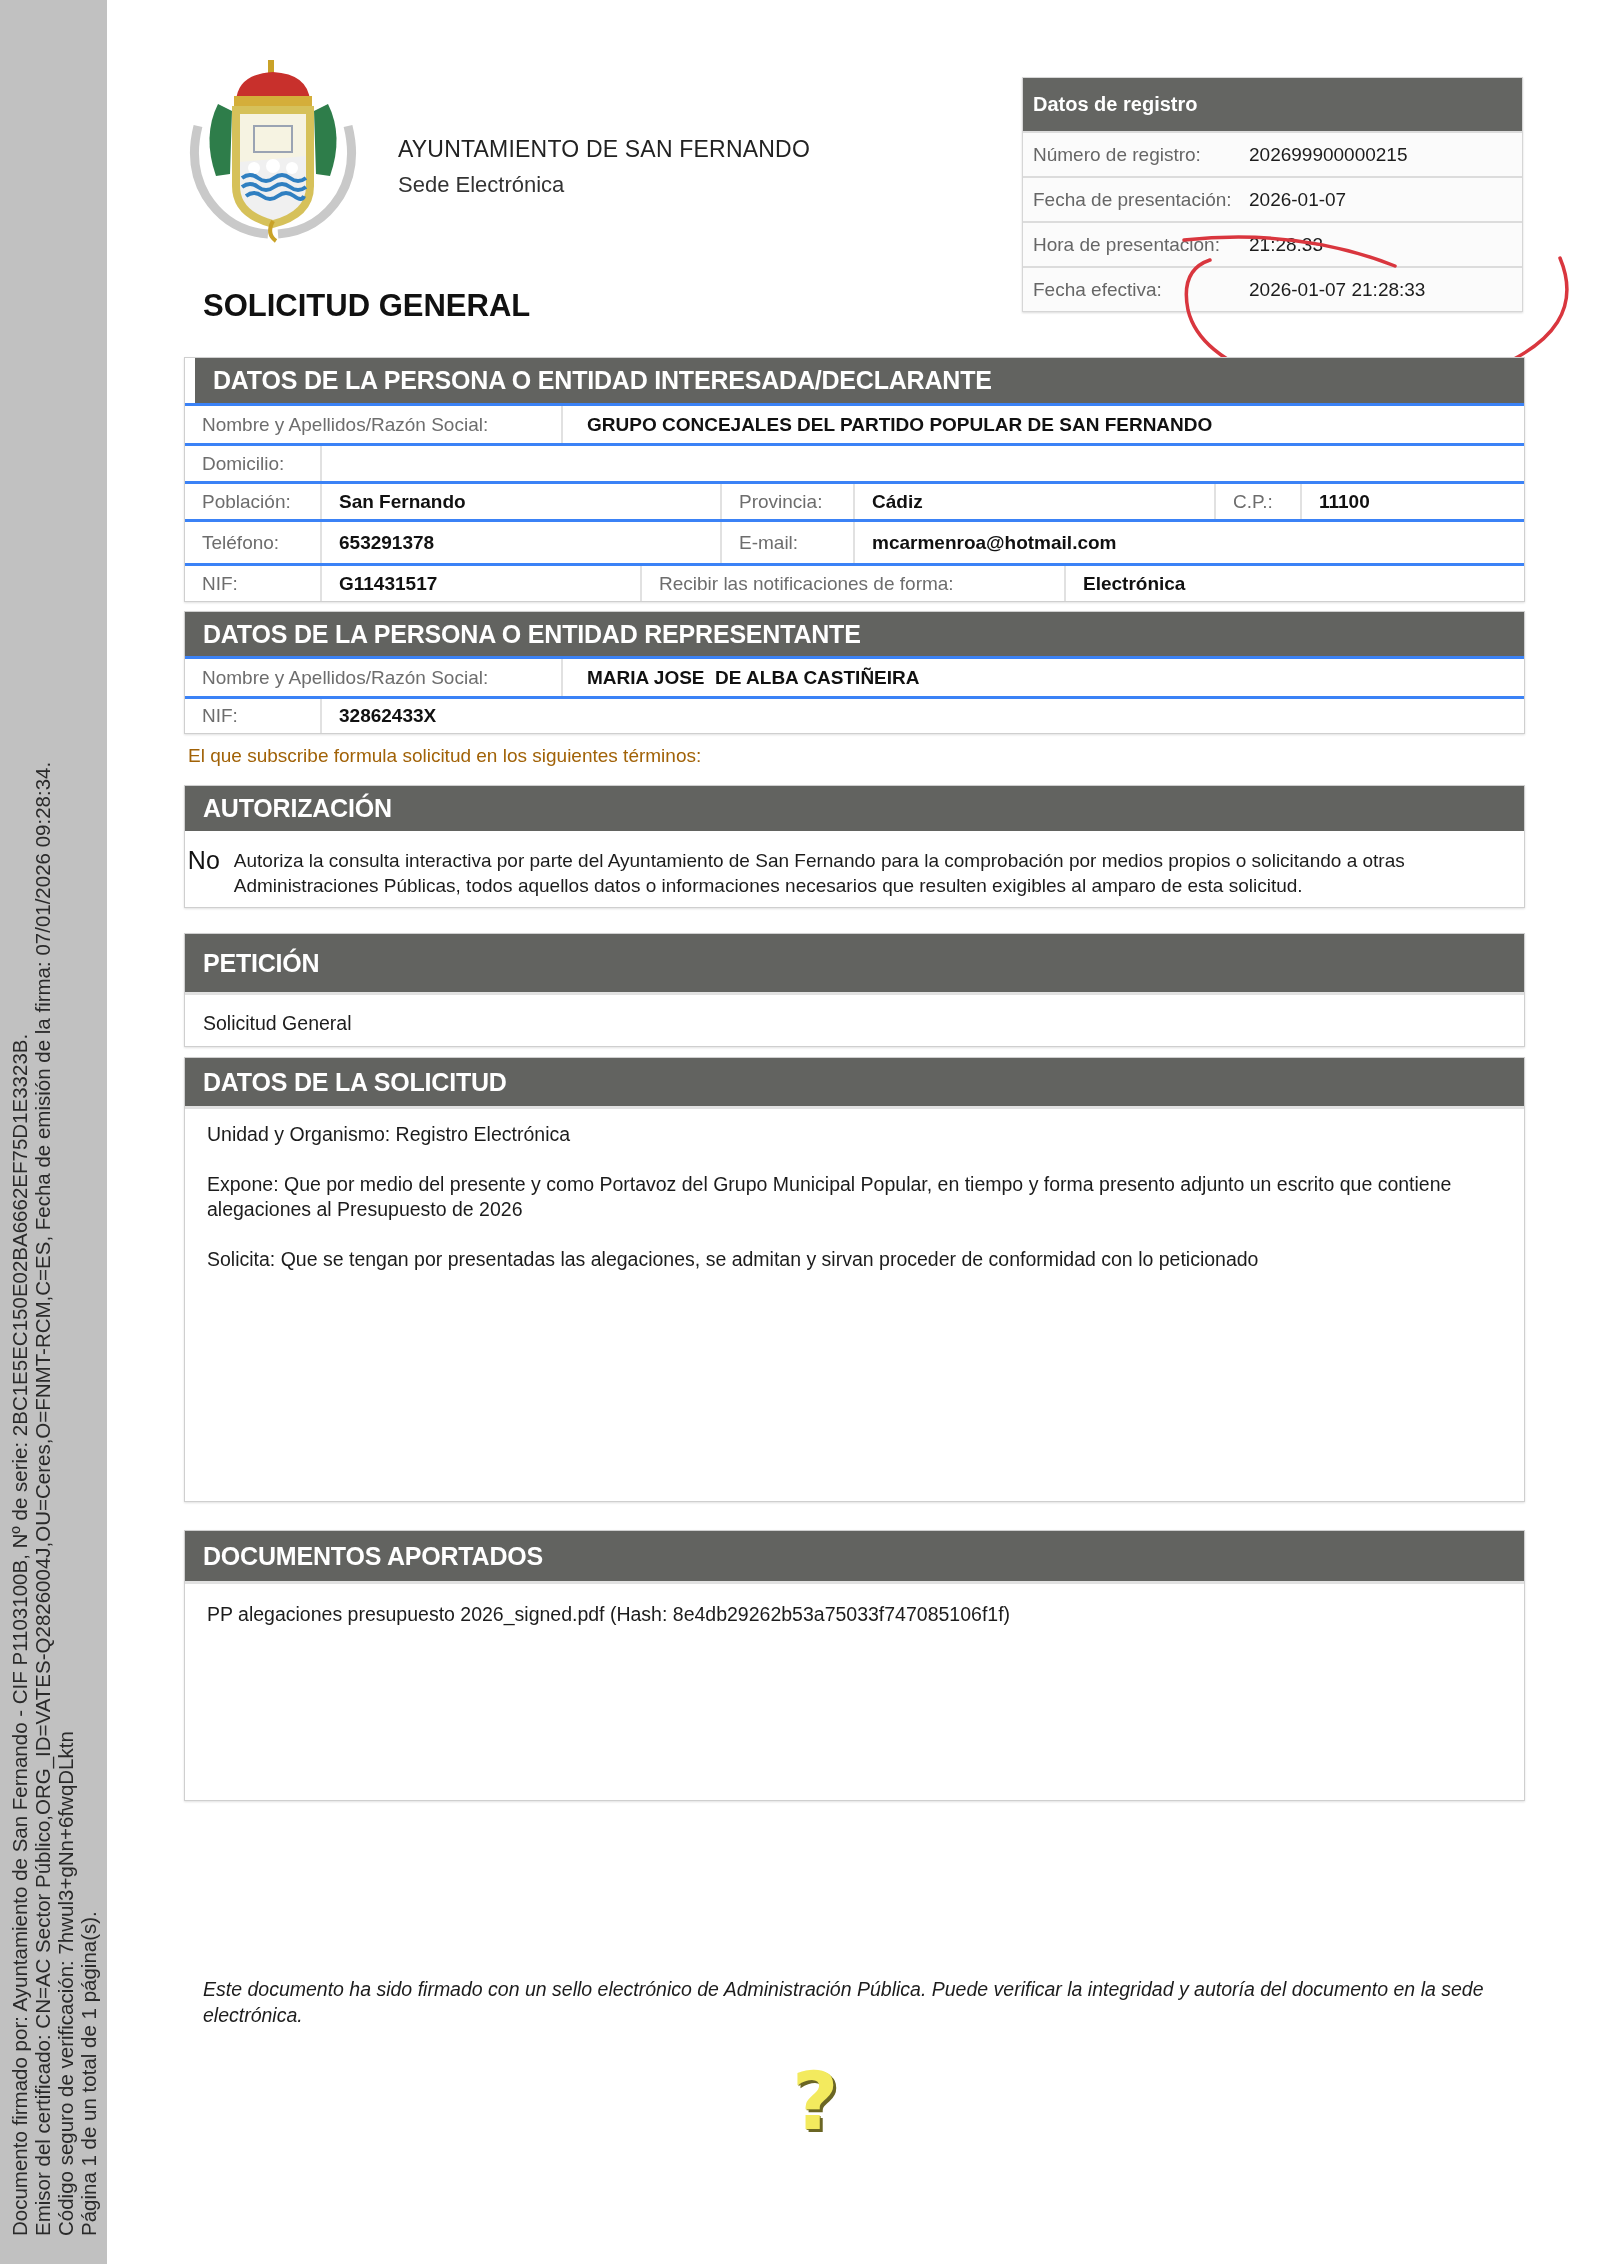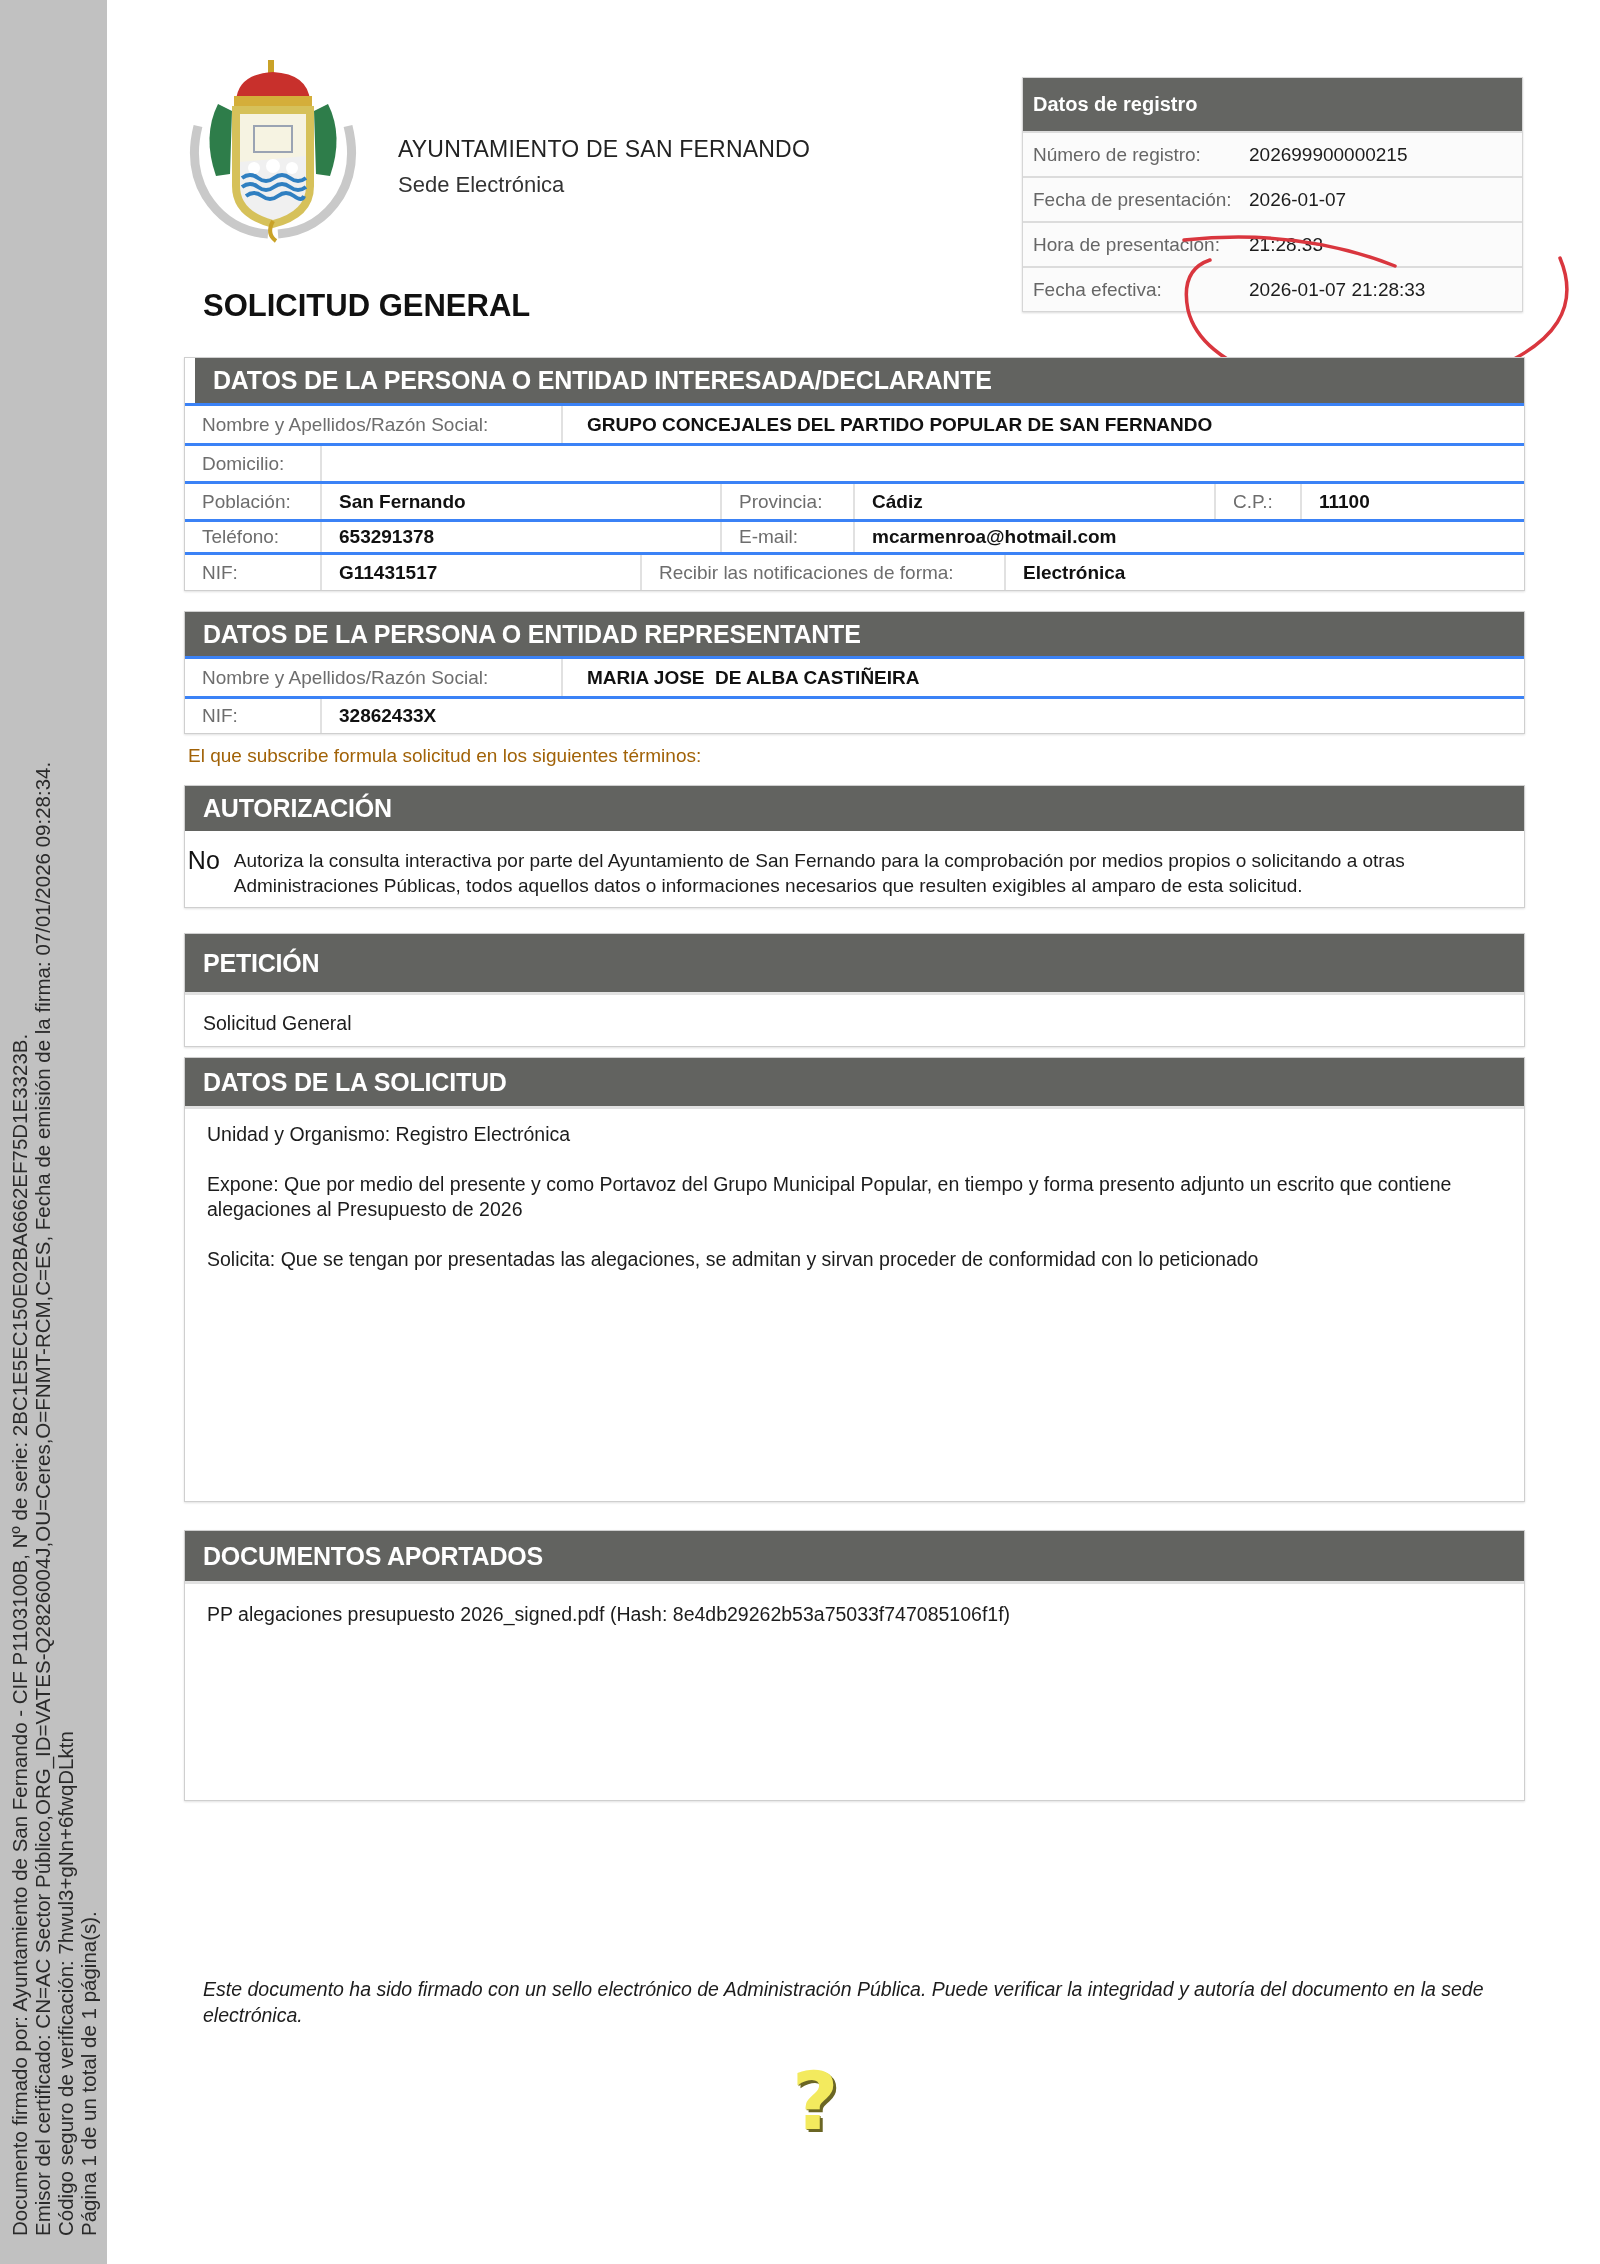--- a/index.html
+++ b/index.html
@@ -169,30 +169,30 @@
     <div class="cell val bl" style="flex:1;"></div>
   </div>
   <div class="row" style="height:38px;">
     <div class="cell lbl" style="width:135px;">Población:</div>
     <div class="cell val bl" style="width:400px;">San Fernando</div>
     <div class="cell lbl bl" style="width:133px;">Provincia:</div>
     <div class="cell val bl" style="width:361px;">Cádiz</div>
     <div class="cell lbl bl" style="width:86px;">C.P.:</div>
     <div class="cell val bl" style="flex:1;">11100</div>
   </div>
-  <div class="row" style="height:33px;">
+  <div class="row" style="height:44px;">
     <div class="cell lbl" style="width:135px;">Teléfono:</div>
     <div class="cell val bl" style="width:400px;">653291378</div>
     <div class="cell lbl bl" style="width:133px;">E-mail:</div>
     <div class="cell val bl" style="flex:1;">mcarmenroa@hotmail.com</div>
   </div>
   <div class="row" style="height:38px;">
     <div class="cell lbl" style="width:135px;">NIF:</div>
     <div class="cell val bl" style="width:320px;">G11431517</div>
-    <div class="cell lbl bl" style="width:364px;">Recibir las notificaciones de forma:</div>
+    <div class="cell lbl bl" style="width:424px;">Recibir las notificaciones de forma:</div>
     <div class="cell val bl" style="flex:1;">Electrónica</div>
   </div>
 </div>
 
 <div class="section" style="top:611px;">
   <div class="sec-head" style="height:44px;">DATOS DE LA PERSONA O ENTIDAD REPRESENTANTE</div>
   <div class="row" style="height:40px;">
     <div class="cell lbl" style="width:376px;">Nombre y Apellidos/Razón Social:</div>
     <div class="cell val bl" style="padding-left:24px; white-space:pre;">MARIA JOSE  DE ALBA CASTIÑEIRA</div>
   </div>

